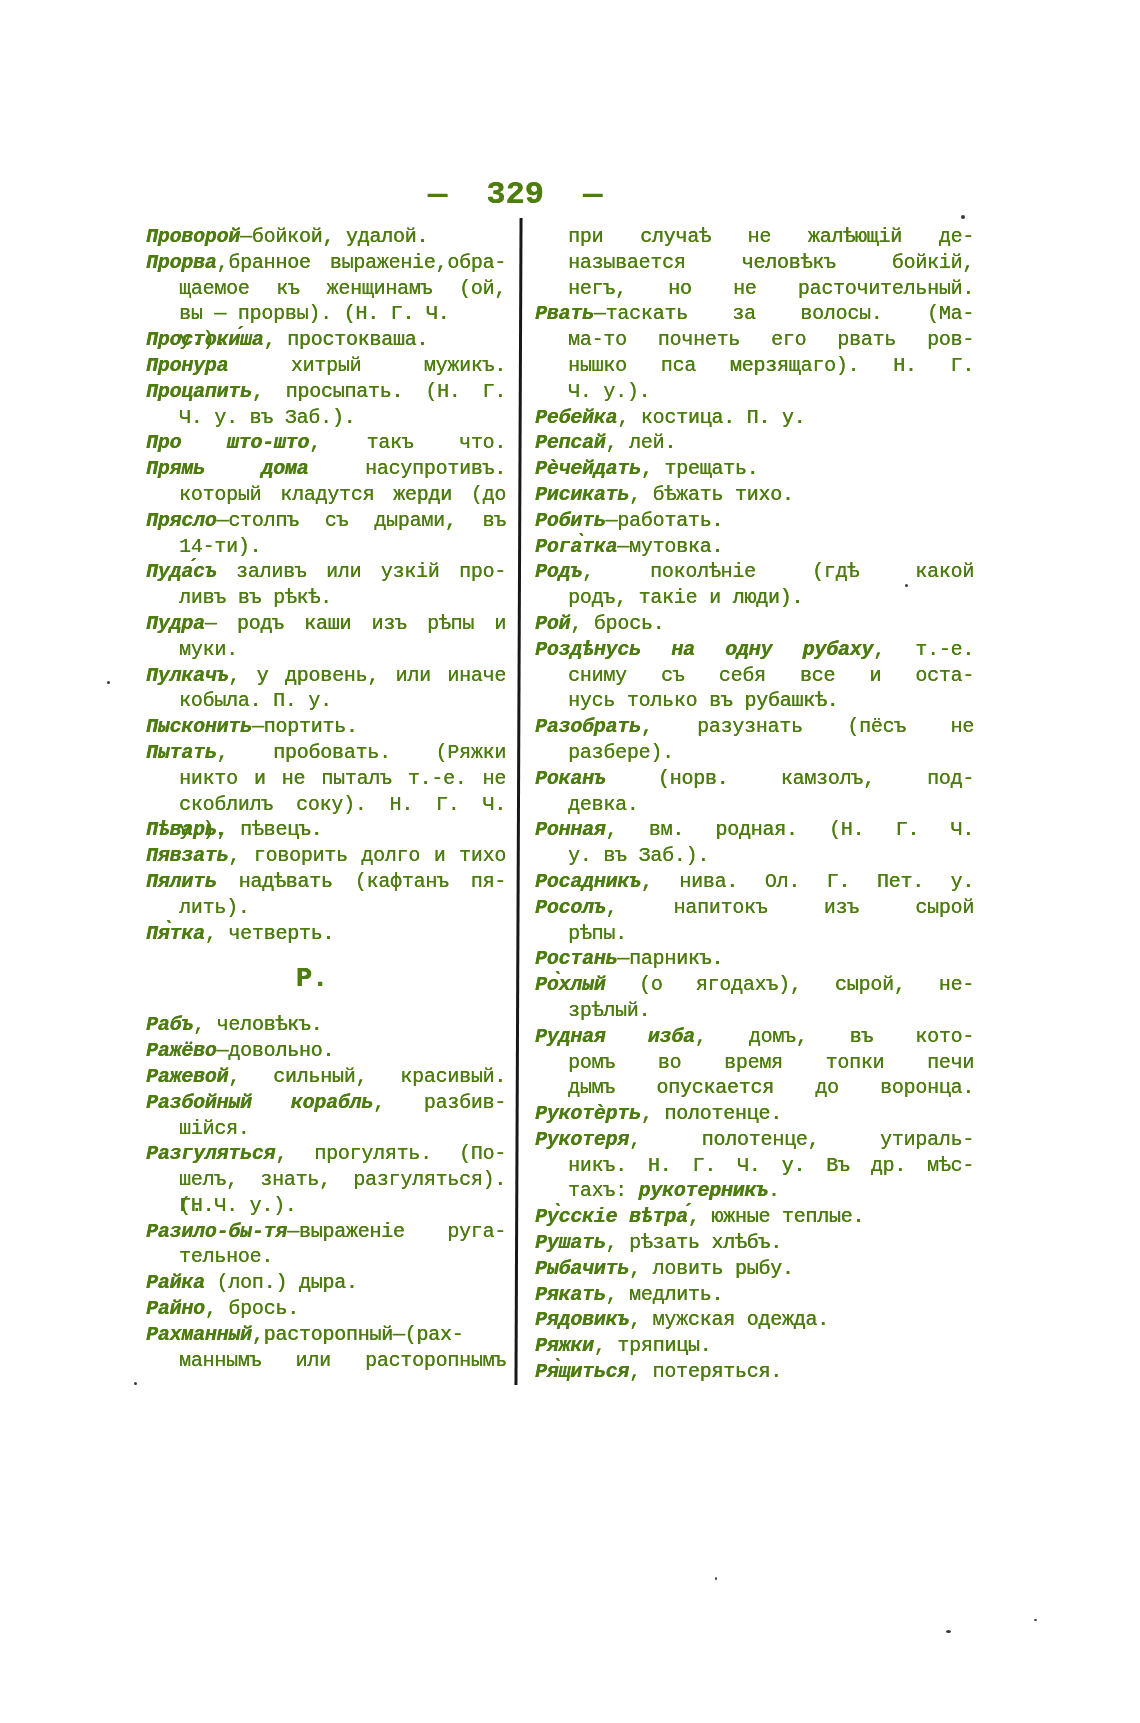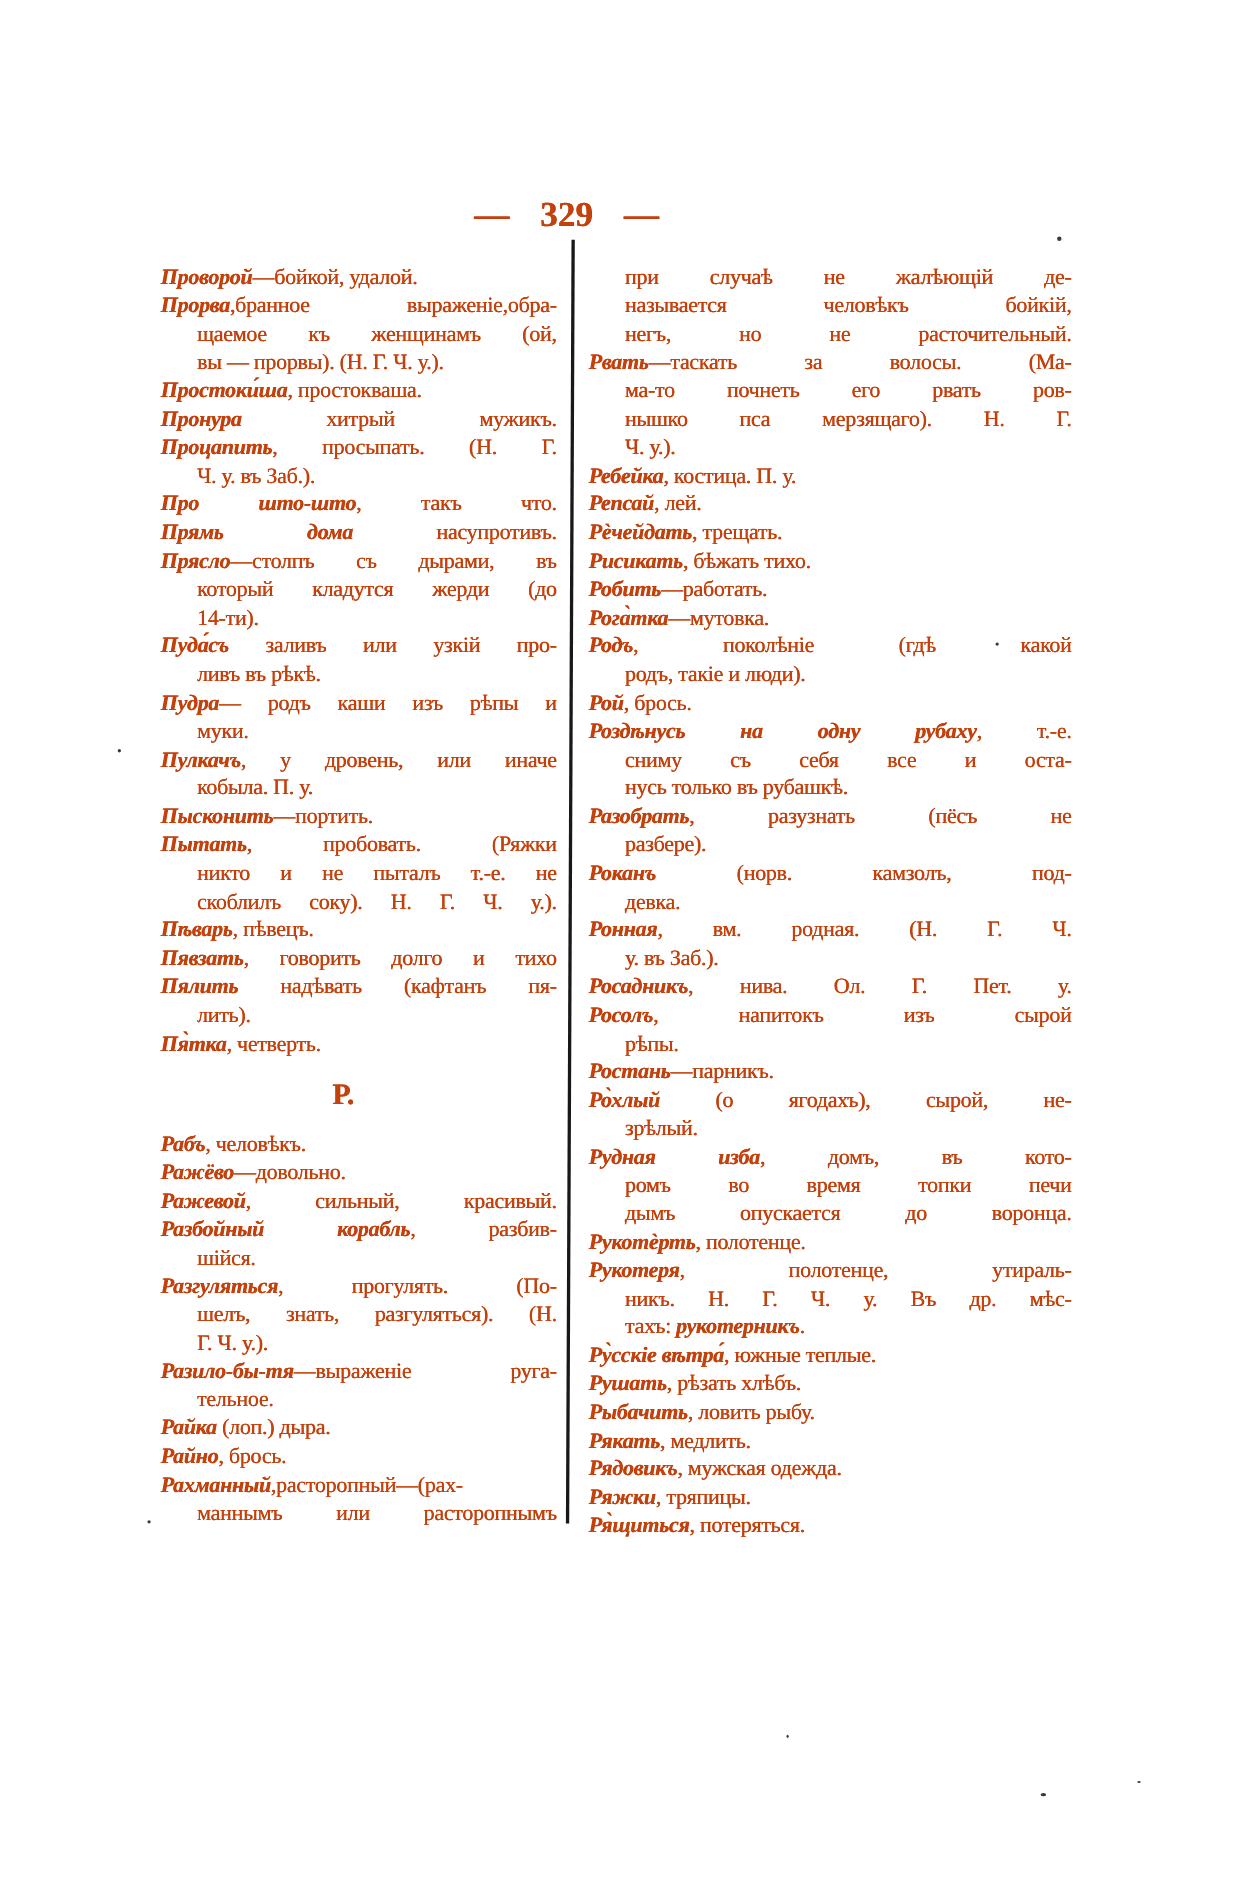--- a/index.html
+++ b/index.html
@@ -1,37 +1,37 @@
 <!DOCTYPE html>
 <html><head>
 <meta charset="utf-8">
 <style>
   html,body{margin:0;padding:0;background:#ffffff;}
   .page{
     position:relative;
     width:1140px;height:1723px;
     background:#ffffff;
-    font-family:Liberation Serif, serif;
-    color:#c2410c;
+    font-family:Liberation Mono, monospace;
+    color:#4d7c0f;
     overflow:hidden;
   }
   .page *{text-shadow:0.35px 0 currentColor;}
   .hdr{
     position:absolute;top:176px;left:515px;
     transform:translateX(-50%);
     font-size:32px;font-weight:bold;
     word-spacing:20px;white-space:nowrap;
   }
   .rule{
     position:absolute;left:517px;top:218px;
     width:2.5px;height:1167px;background:#181818;
     transform:rotate(0.25deg);
     text-shadow:none;
   }
-  .col{position:absolute;top:240px;}
+  .col{position:absolute;top:224px;}
   .col-left{left:146px;width:360px;}
   .col-right{left:535px;width:439px;}
   .line{
     height:25.8px;line-height:25.8px;
     font-size:20px;letter-spacing:-0.25px;
     text-align:left;
   }
   .line.ind{padding-left:33px;}
   .line.just{text-align:justify;text-align-last:justify;}
   .hw{font-style:italic;font-weight:bold;}
@@ -72,22 +72,22 @@
         <div class="line just"><span class="hw">Процапить</span><span class="rm">, просыпать. (Н. Г.</span></div>
         <div class="line ind"><span class="rm">Ч. у. въ Заб.).</span></div>
       </div>
       <div class="entry">
         <div class="line just"><span class="hw">Про што-што</span><span class="rm">, такъ что.</span></div>
       </div>
       <div class="entry">
         <div class="line just"><span class="hw">Прямь дома</span><span class="rm"> насупротивъ.</span></div>
       </div>
       <div class="entry">
+        <div class="line ind just"><span class="rm">который кладутся жерди (до</span></div>
         <div class="line just"><span class="hw">Прясло</span><span class="rm">—столпъ съ дырами, въ</span></div>
-        <div class="line ind just"><span class="rm">который кладутся жерди (до</span></div>
         <div class="line ind"><span class="rm">14-ти).</span></div>
       </div>
       <div class="entry">
         <div class="line just"><span class="hw">Пуда́съ</span><span class="rm"> заливъ или узкій про-</span></div>
         <div class="line ind"><span class="rm">ливъ въ рѣкѣ.</span></div>
       </div>
       <div class="entry">
         <div class="line just"><span class="hw">Пудра</span><span class="rm">— родъ каши изъ рѣпы и</span></div>
         <div class="line ind"><span class="rm">муки.</span></div>
       </div>

